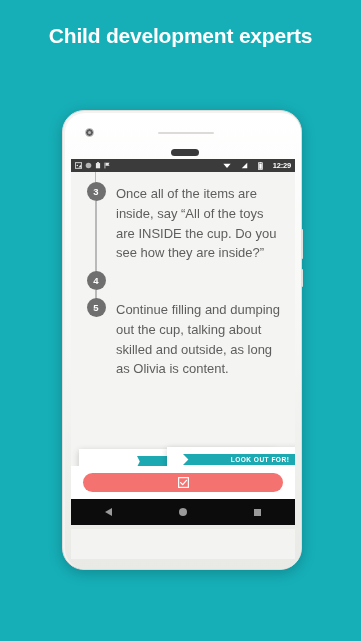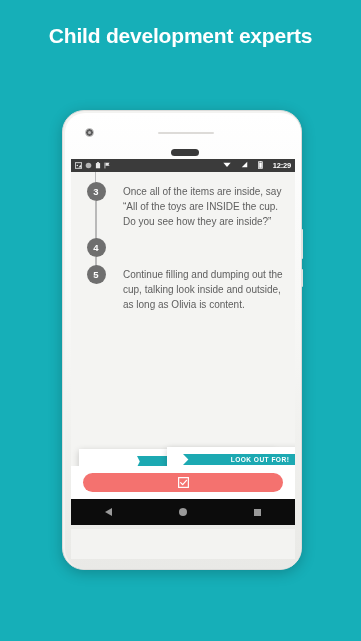--- a/index.html
+++ b/index.html
@@ -70,21 +70,21 @@
   }
 
   
   .statusbar {
     position: absolute; left: 0; top: 0; width: 224px; height: 13px;
     background: #3b3b3b;
     display: flex; align-items: center;
     padding: 0 4px;
   }
   .sb-left { display: flex; align-items: center; gap: 3px; }
-  .sb-right { margin-left: auto; display: flex; align-items: flex-start; gap: 10px; }
+  .sb-right { margin-left: auto; display: flex; align-items: center; gap: 10px; }
   .sb-ico { display: block; }
   .sb-clock {
     color: #fff; font-size: 7.5px; font-weight: bold;
     font-family: "Liberation Sans", sans-serif;
     letter-spacing: -0.2px;
   }
 
   
   .steps {
     position: absolute; left: 0; top: 13px;
@@ -117,23 +117,23 @@
     flex: 0 0 19px;
   }
   .step-line {
     position: absolute; z-index: 1;
     left: 50%; margin-left: -0.6px;
     top: 19px; width: 1.2px; bottom: -10px;
     background: #b9b9b9;
   }
   .step:last-child .step-line { display: none; }
   .step-text {
-    margin-left: 16px;
+    margin-left: 9px;
     color: #5e5e5e;
-    font-size: 10px;
+    font-size: 13px;
     line-height: 1.52;
     padding-top: 2px;
   }
 
   
   .cards-area {
     position: absolute; left: 0; top: 290px;
     width: 224px; height: 76px;
     background: #f4f4f2;
   }
@@ -297,21 +297,21 @@
           <div class="step-num">4</div>
           <div class="step-line"></div>
         </div>
       </div>
 
       <div class="step">
         <div class="step-rail">
           <div class="step-num">5</div>
 
         </div>
-        <div class="step-text">Continue filling and dumping out the cup, talking look inside and outside, as long as Olivia is content.</div>
+        <div class="step-text">Continue filling and dumping out the cup, talking about skilled and outside, as long as Olivia is content.</div>
       </div>
     </div>
 
     <div class="cards-area">
 
       <div class="tipcard tipcard-back">
         <div class="ribbon-wrap">
           <div class="ribbon ribbon-back"></div>
         </div>
         <div class="tip-body">

